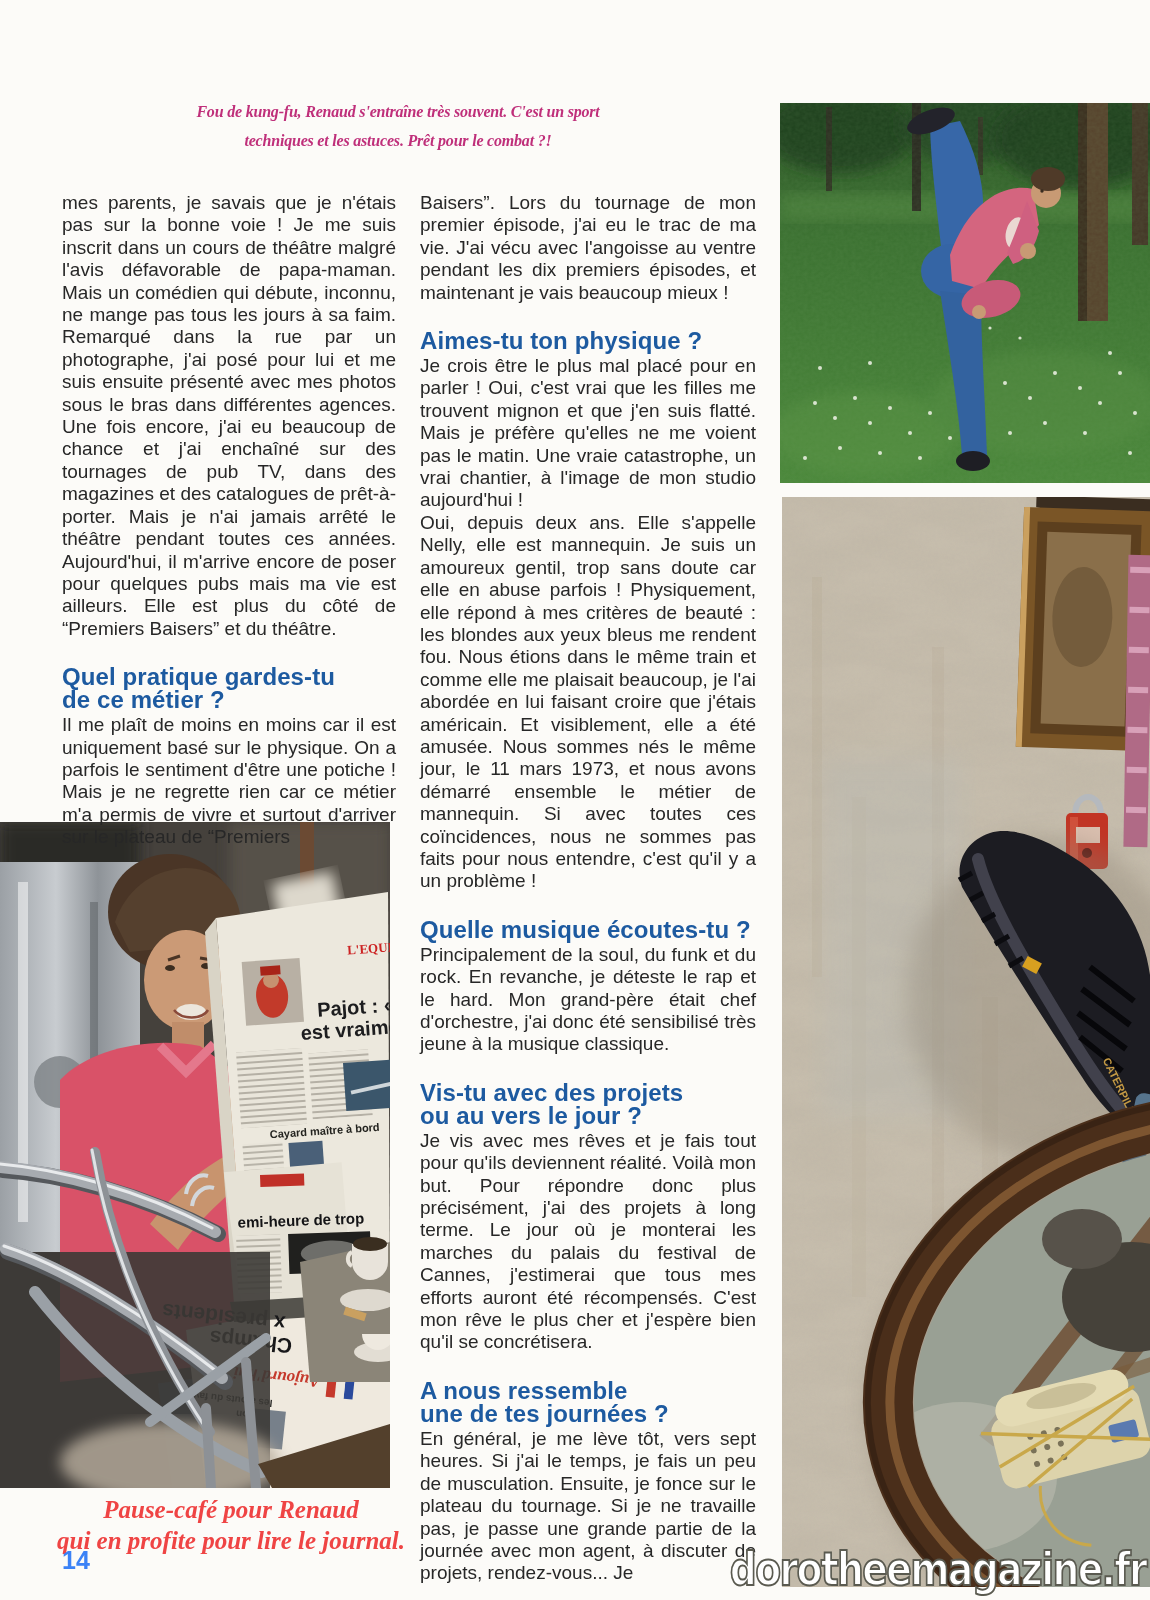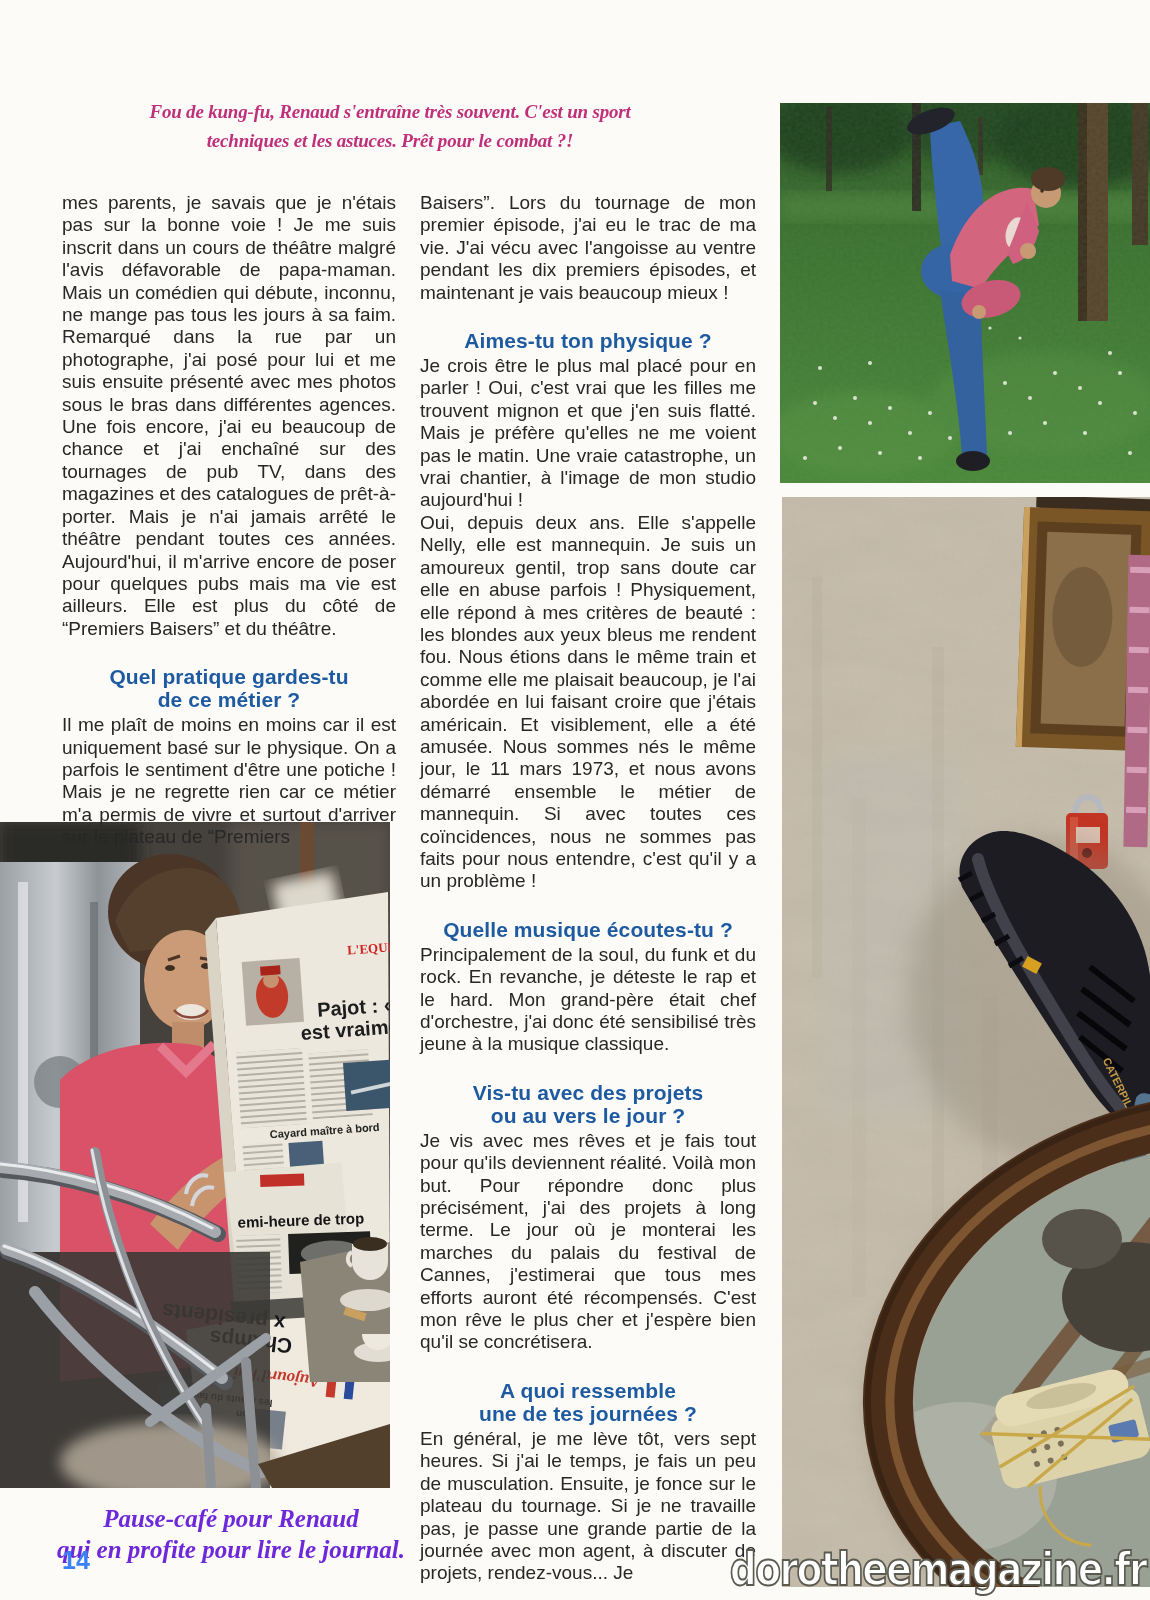--- a/index.html
+++ b/index.html
@@ -1,40 +1,40 @@
 <!DOCTYPE html>
 <html><head>
 <meta charset="utf-8">
 <style>
   html,body{margin:0;padding:0;background:#ffffff;}
   .page{position:relative;width:1150px;height:1600px;background:#fcfbf8;overflow:hidden;
         font-family:"Liberation Sans",sans-serif;}
   
-  .teaser{position:absolute;left:40px;top:97px;width:700px;text-align:center;
+  .teaser{position:absolute;left:48px;top:97px;width:700px;text-align:center;
           color:#bf2f7a;font-family:"Liberation Serif",serif;font-style:italic;font-weight:bold;
-          font-size:19px;line-height:29px;letter-spacing:-0.2px;}
+          font-size:16px;line-height:29px;letter-spacing:-0.2px;}
   .teaser div{white-space:nowrap;}
   
   .col{position:absolute;top:192px;color:#272727;font-size:19px;line-height:22.4px;
        text-align:justify;}
   .col1{left:62px;width:334px;}
   .col2{left:420px;width:336px;}
   .col p{margin:0 0 0 0;}
-  .col h3{margin:25px 0 3px 0;color:#1d5aa0;font-size:21px;line-height:23px;
-          white-space:pre-line;text-align:center;letter-spacing:0.1px;}
+  .col h3{margin:25px 0 3px 0;color:#1d5aa0;font-size:24px;line-height:23px;
+          white-space:pre-line;text-align:left;letter-spacing:0.1px;}
   
   .photo{position:absolute;overflow:hidden;background:#cfcac0;}
   .photo svg{display:block;width:100%;height:100%;}
   .photo-kungfu{left:780px;top:103px;width:370px;height:380px;}
   .photo-wall{left:782px;top:497px;width:368px;height:1090px;}
   .photo-cafe{left:0;top:822px;width:390px;height:666px;}
   
   .caption{position:absolute;left:16px;top:1494px;width:430px;text-align:center;
-           color:#6d28d9;font-family:"Liberation Serif",serif;font-style:italic;font-weight:bold;
-           font-size:25px;line-height:31px;margin-top:9px;}
+           color:#ef4444;font-family:"Liberation Serif",serif;font-style:italic;font-weight:bold;
+           font-size:25px;line-height:31px;}
   .caption div{white-space:nowrap;}
   
   .pagenum{position:absolute;left:62px;top:1546px;color:#3b82f6;font-size:25px;font-weight:bold;}
   
   .watermark{position:absolute;right:4px;top:1542px;width:700px;text-align:right;
              font-family:"DejaVu Sans",sans-serif;font-weight:bold;font-size:46px;
              color:#ffffff;-webkit-text-stroke:2px #5a5a50;letter-spacing:-2px;
              transform:scaleX(0.82);transform-origin:right center;z-index:9;}
 </style>
 </head>
@@ -361,21 +361,21 @@
   <div class="col col2">
     <p>Baisers”. Lors du tournage de mon premier épisode, j'ai eu le trac de ma vie. J'ai vécu avec l'angoisse au ventre pendant les dix premiers épisodes, et maintenant je vais beaucoup mieux !</p>
     <h3>Aimes-tu ton physique ?</h3>
     <p>Je crois être le plus mal placé pour en parler ! Oui, c'est vrai que les filles me trouvent mignon et que j'en suis flatté. Mais je préfère qu'elles ne me voient pas le matin. Une vraie catastrophe, un vrai chantier, à l'image de mon studio aujourd'hui !</p>
     <p>Oui, depuis deux ans. Elle s'appelle Nelly, elle est mannequin. Je suis un amoureux gentil, trop sans doute car elle en abuse parfois ! Physiquement, elle répond à mes critères de beauté : les blondes aux yeux bleus me rendent fou. Nous étions dans le même train et comme elle me plaisait beaucoup, je l'ai abordée en lui faisant croire que j'étais américain. Et visiblement, elle a été amusée. Nous sommes nés le même jour, le 11 mars 1973, et nous avons démarré ensemble le métier de mannequin. Si avec toutes ces coïncidences, nous ne sommes pas faits pour nous entendre, c'est qu'il y a un problème !</p>
     <h3>Quelle musique écoutes-tu ?</h3>
     <p>Principalement de la soul, du funk et du rock. En revanche, je déteste le rap et le hard. Mon grand-père était chef d'orchestre, j'ai donc été sensibilisé très jeune à la musique classique.</p>
     <h3>Vis-tu avec des projets
 ou au vers le jour ?</h3>
     <p>Je vis avec mes rêves et je fais tout pour qu'ils deviennent réalité. Voilà mon but. Pour répondre donc plus précisément, j'ai des projets à long terme. Le jour où je monterai les marches du palais du festival de Cannes, j'estimerai que tous mes efforts auront été récompensés. C'est mon rêve le plus cher et j'espère bien qu'il se concrétisera.</p>
-    <h3>A quoi ressemble
+    <h3>A nous ressemble
 une de tes journées ?</h3>
     <p>En général, je me lève tôt, vers sept heures. Si j'ai le temps, je fais un peu de musculation. Ensuite, je fonce sur le plateau du tournage. Si je ne travaille pas, je passe une grande partie de la journée avec mon agent, à discuter de projets, rendez-vous... Je</p>
   </div>
 
   <div class="caption">
     <div>Pause-café pour Renaud</div>
     <div>qui en profite pour lire le journal.</div>
   </div>
 
   <div class="pagenum">14</div>

